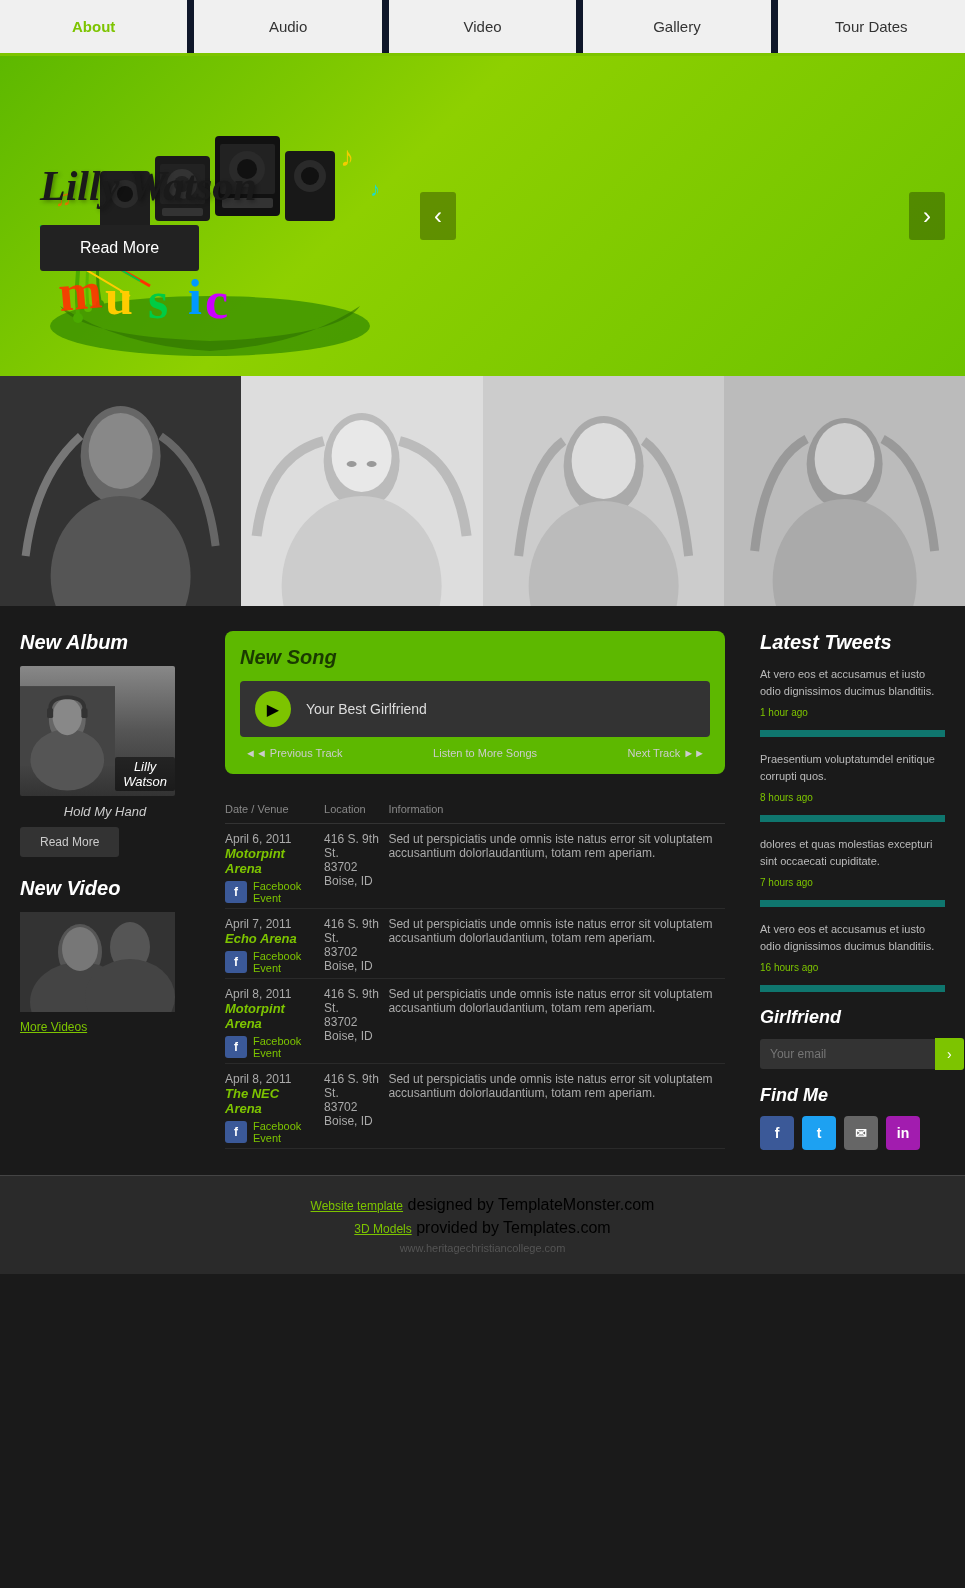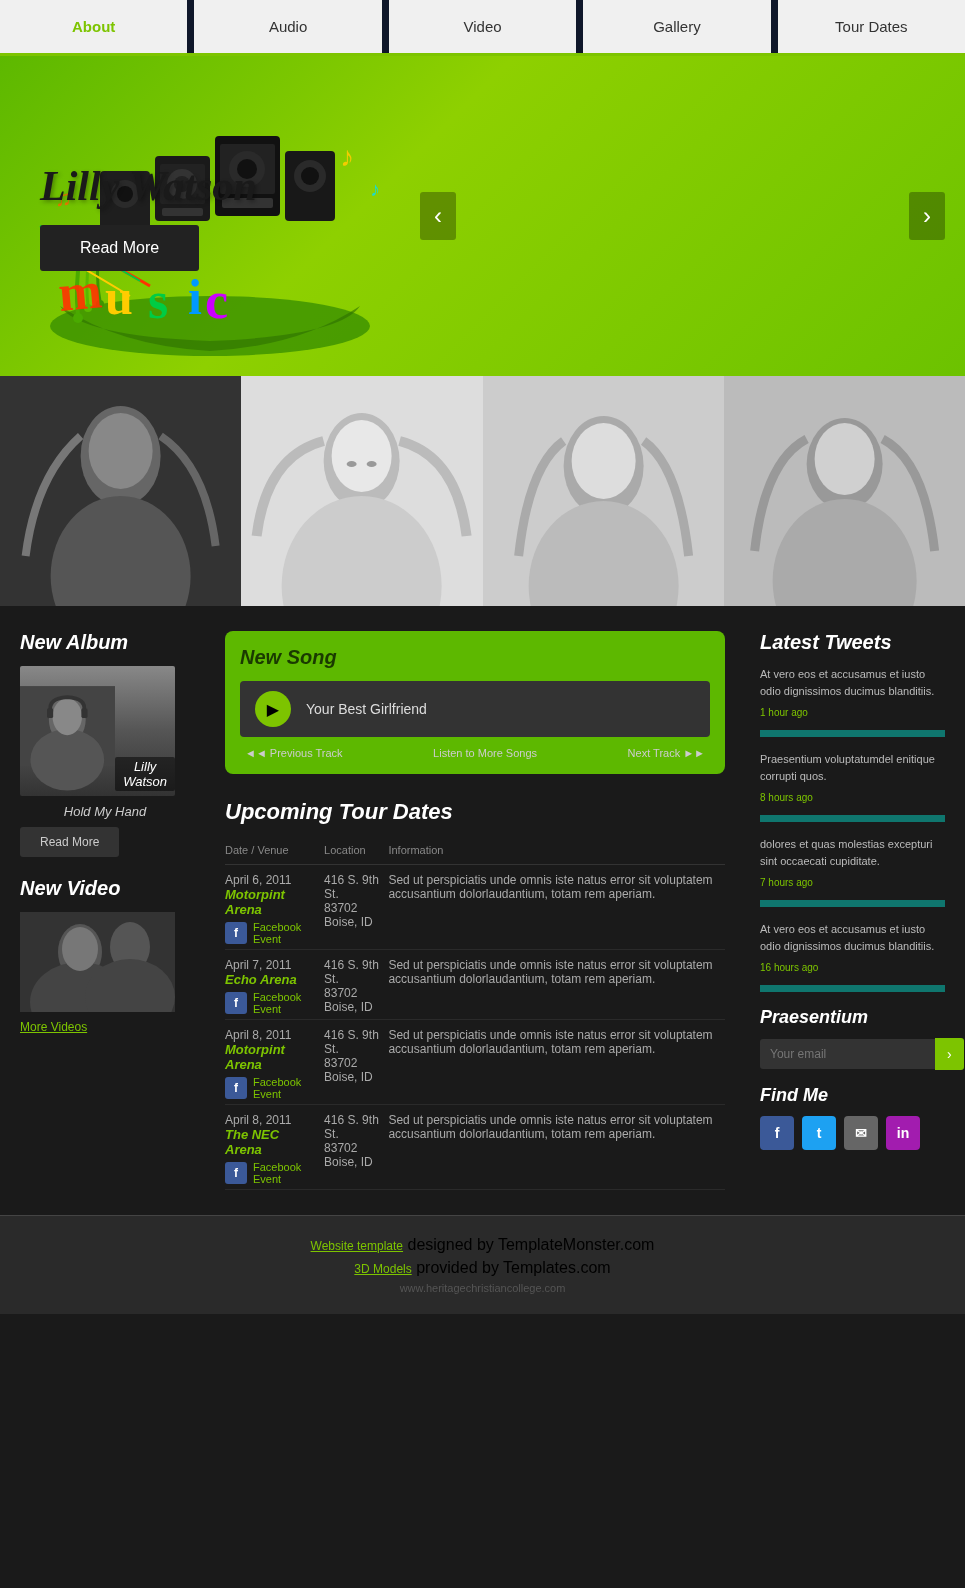--- a/index.html
+++ b/index.html
@@ -613,21 +613,20 @@
         <div class="play-btn-green">▶</div>
         <span class="song-name">Your Best Girlfriend</span>
       </div>
       <div class="song-controls">
         <span class="song-ctrl-link">◄◄ Previous Track</span>
         <span class="song-ctrl-link">Listen to More Songs</span>
         <span class="song-ctrl-link">Next Track ►►</span>
       </div>
     </div>
 
-    <h2 class="tour-title">Upcoming Tour Dates</h2>
     <table class="tour-table">
       <thead>
         <tr>
           <th>Date / Venue</th>
           <th>Location</th>
           <th>Information</th>
         </tr>
       </thead>
       <tbody id="tour-tbody">
       <tr class="tour-row">
@@ -705,21 +704,21 @@
         <div class="tweet-item">
     <p class="tweet-text">dolores et quas molestias excepturi sint occaecati cupiditate.</p>
     <span class="tweet-time">7 hours ago</span>
   </div>
         <div class="tweet-item">
     <p class="tweet-text">At vero eos et accusamus et iusto odio dignissimos ducimus blanditiis.</p>
     <span class="tweet-time">16 hours ago</span>
   </div>
       </div>
 
-    <h3 class="newsletter-title">Praesentium</h3>
+    <h3 class="newsletter-title">Girlfriend</h3>
     <div class="newsletter-input-row">
       <input class="newsletter-input" type="email" placeholder="Your email" style="">
       <button class="newsletter-btn">›</button>
     </div>
 
     <h3 class="find-me-title">Find Me</h3>
     <div class="social-icons">
       <div class="social-icon si-fb">f</div>
       <div class="social-icon si-tw">t</div>
       <div class="social-icon si-msg">✉</div>

